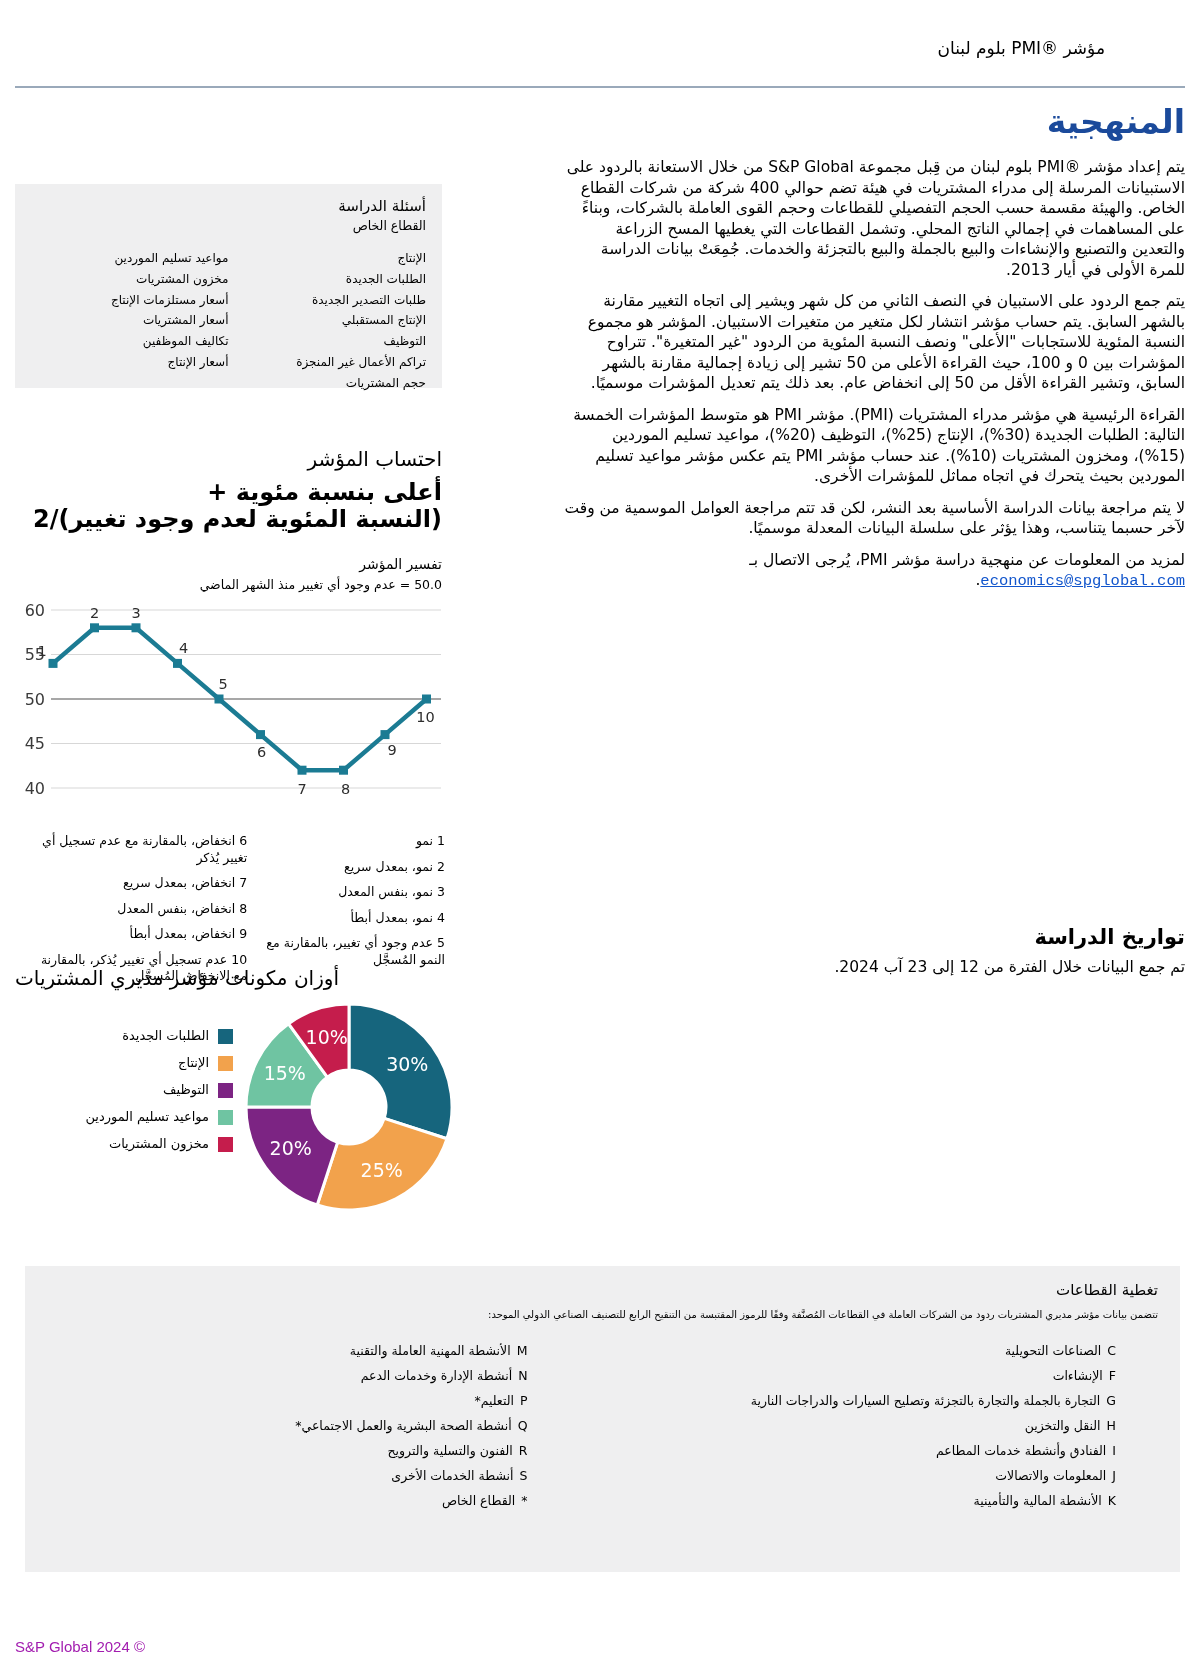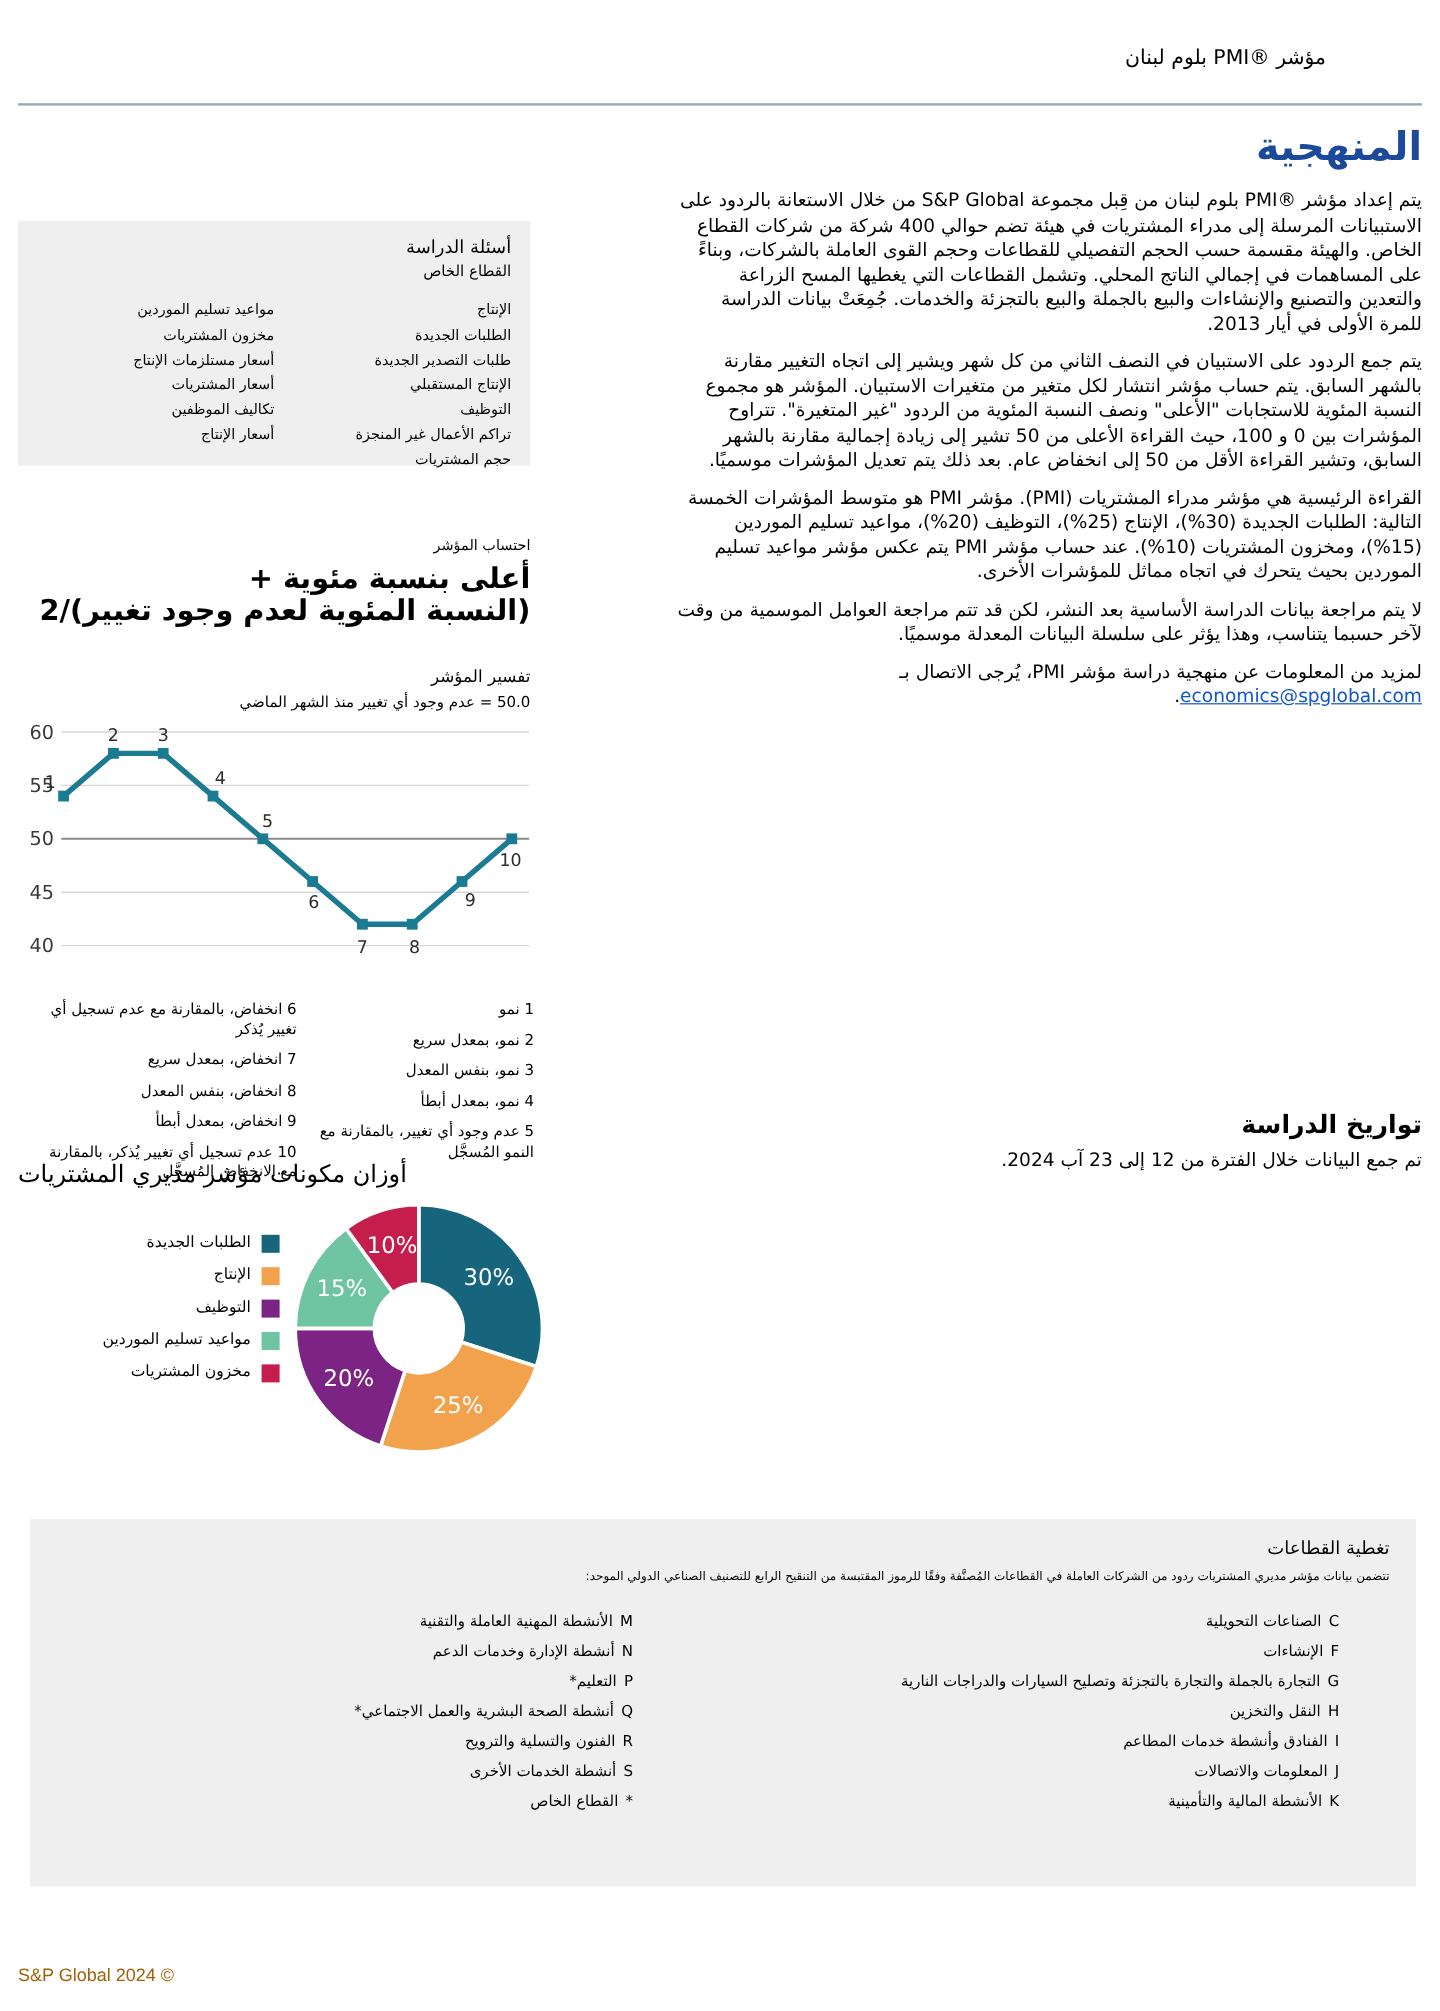--- a/index.html
+++ b/index.html
@@ -13,36 +13,36 @@
   .logo-line1 { font-size:29px; letter-spacing:-1px; }
   .logo-line2 { font-size:29px; letter-spacing:-1px; margin-top:3px; }
   .logo-sal { font-size:8px; font-style:italic; vertical-align:baseline; margin-right:2px; }
   .page-title { position:absolute; right:95px; top:38px; direction:rtl; font-size:17px; color:#000; }
   .rule { position:absolute; left:15px; right:15px; top:86px; border-top:2px solid #9aa9ba; }
 
   
   .methodology { position:absolute; right:15px; top:102px; width:624px; direction:rtl; text-align:right; }
   .methodology h1 { color:#1b4a9b; font-size:33px; font-weight:bold; margin-bottom:16px; }
   .methodology p { font-size:15.5px; line-height:20.5px; color:#000; margin-bottom:11px; }
-  .contact a { color:#1155cc; text-decoration:underline; }
+  .contact a { color:#1155cc; text-decoration:underline;font-family:Liberation Mono, monospace; }
 
   .study-dates { position:absolute; right:15px; top:925px; width:624px; direction:rtl; text-align:right; }
   .study-dates h2 { font-size:21px; font-weight:bold; color:#000; margin-bottom:9px; }
   .study-dates p { font-size:15.5px; color:#000; }
 
   
   .survey-box { position:absolute; left:15px; top:184px; width:427px; height:204px; background:#efeff0; padding:13px 16px; direction:rtl; text-align:right; }
   .survey-box .sq-title { font-size:15px; color:#000; }
   .survey-box .sq-sub { font-size:12.5px; color:#000; margin-top:3px; }
   .sq-grid { display:grid; grid-template-columns:50% 50%; margin-top:15px; }
   .sq-col div { font-size:12px; line-height:20.8px; color:#000; }
 
   
   .calc { position:absolute; left:15px; top:447px; width:427px; direction:rtl; text-align:right; }
-  .calc .calc-label { font-size:12px; margin-bottom:8px; }
+  .calc .calc-label { font-size:20px; margin-bottom:8px; }
   .calc .formula { font-size:24px; font-weight:bold; line-height:27px; }
 
   
   .interp { position:absolute; left:15px; top:556px; width:427px; direction:rtl; text-align:right; }
   .interp .in-label { font-size:14px; margin-bottom:5px; }
   .interp .in-note { font-size:12.5px; }
   .linechart { position:absolute; left:15px; top:592px; }
   .linechart text { font-family:"DejaVu Sans",sans-serif; }
 
   
@@ -65,21 +65,21 @@
   .sector-box .sec-title { font-size:15px; margin-bottom:10px; }
   .sector-box .sec-intro { font-size:10px; margin-bottom:18px; }
   .sec-grid { display:grid; grid-template-columns:50% 50%; }
   .sec-col { text-align:right; }
   .sec-col-1 { padding-left:40px; padding-right:42px; }
   .sec-col-2 { padding-right:75px; }
   .sec-item { font-size:12.5px; line-height:25px; color:#000; }
   .sec-item .code { margin-left:6px; font-family:"DejaVu Sans",sans-serif; }
 
   
-  .copyright { position:absolute; left:15px; top:1638px; font-size:15px; color:#a16207; font-family:"Liberation Sans",sans-serif; }
+  .copyright { position:absolute; left:15px; top:1638px; font-size:15px; color:#a21caf; font-family:"Liberation Sans",sans-serif; }
   .pmi-logo { position:absolute; right:70px; top:1584px; text-align:left; font-family:"Liberation Sans",sans-serif; }
   .pmi-word { font-size:45px; font-weight:bold; color:#000; letter-spacing:0px; line-height:1; }
   .pmi-reg { font-size:13px; vertical-align:top; }
   .pmi-bar { width:112px; height:5px; background:#000; margin-top:12px; }
   .pmi-by { margin-top:5px; font-size:19px; color:#000; }
   .pmi-sp { color:#d6062e; font-weight:bold; }
 </style>
 </head>
 <body>
 

